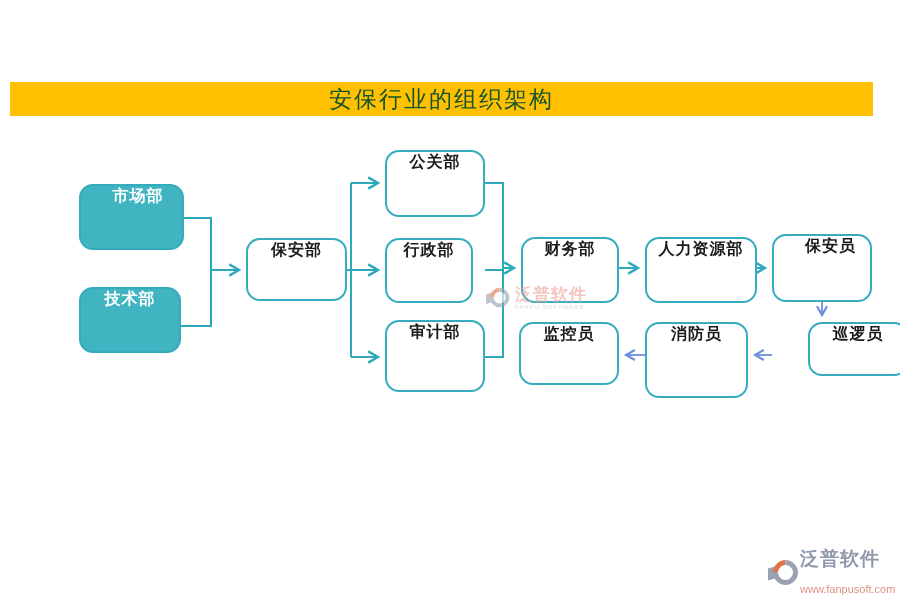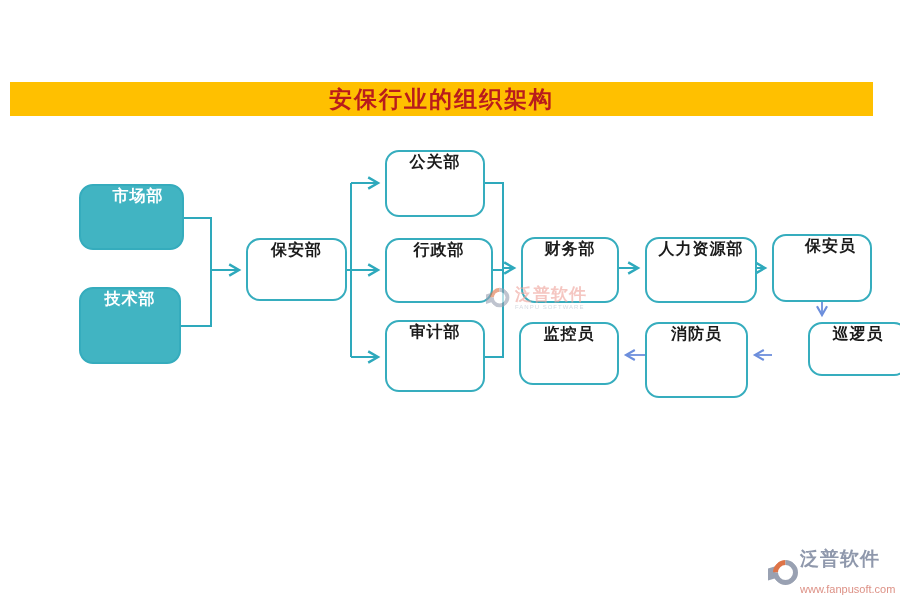--- a/index.html
+++ b/index.html
@@ -5,21 +5,21 @@
   html,body{margin:0;padding:0;background:#ffffff;}
   body{font-family:"Liberation Sans","DejaVu Sans",sans-serif;}
   .canvas{position:relative;width:900px;height:600px;background:#ffffff;overflow:hidden;}
 
   
   .title-bar{
     position:absolute;left:10px;top:82px;width:863px;height:34px;
     background:#FFC000;display:flex;align-items:center;justify-content:center;
   }
   .title-bar span{
-    font-size:23px;font-weight:bold;color:#b91c1c;letter-spacing:2px;line-height:1;
+    font-size:23px;font-weight:normal;color:#14532d;letter-spacing:2px;line-height:1;
   }
 
   
   svg.connectors{position:absolute;left:0;top:0;z-index:1;}
 
   
   #nodes .node{
     position:absolute;z-index:2;box-sizing:border-box;
     background:#ffffff;border:2px solid #36ADBE;border-radius:14px;
     display:flex;align-items:flex-start;justify-content:center;
@@ -95,30 +95,30 @@
 
     <path d="M822 302 V315" fill="none" stroke="#6C8EDC" stroke-width="1.8" marker-end="url(#arrow-blue)"></path>
     <path d="M772 355 H755" fill="none" stroke="#6C8EDC" stroke-width="1.8" marker-end="url(#arrow-blue)"></path>
     <path d="M645 355 H626" fill="none" stroke="#6C8EDC" stroke-width="1.8" marker-end="url(#arrow-blue)"></path>
   </svg>
 
   <div id="nodes">
       <div class="node filled" style="left: 79px; top: 184px; width: 105px; height: 66px; padding-left: 13px;">
         <span class="node-label">市场部</span>
       </div>
-      <div class="node filled" style="left: 79px; top: 287px; width: 102px; height: 77px;">
+      <div class="node filled" style="left: 79px; top: 287px; width: 102px; height: 66px;">
         <span class="node-label">技术部</span>
       </div>
       <div class="node outline" style="left: 246px; top: 238px; width: 101px; height: 63px;">
         <span class="node-label">保安部</span>
       </div>
       <div class="node outline" style="left: 385px; top: 150px; width: 100px; height: 67px;">
         <span class="node-label">公关部</span>
       </div>
-      <div class="node outline" style="left: 385px; top: 238px; width: 108px; height: 65px;">
+      <div class="node outline" style="left: 385px; top: 238px; width: 88px; height: 65px;">
         <span class="node-label">行政部</span>
       </div>
       <div class="node outline" style="left: 385px; top: 320px; width: 100px; height: 72px;">
         <span class="node-label">审计部</span>
       </div>
       <div class="node outline" style="left: 521px; top: 237px; width: 98px; height: 66px;">
         <span class="node-label">财务部</span>
       </div>
       <div class="node outline" style="left: 645px; top: 237px; width: 112px; height: 66px;">
         <span class="node-label">人力资源部</span>

